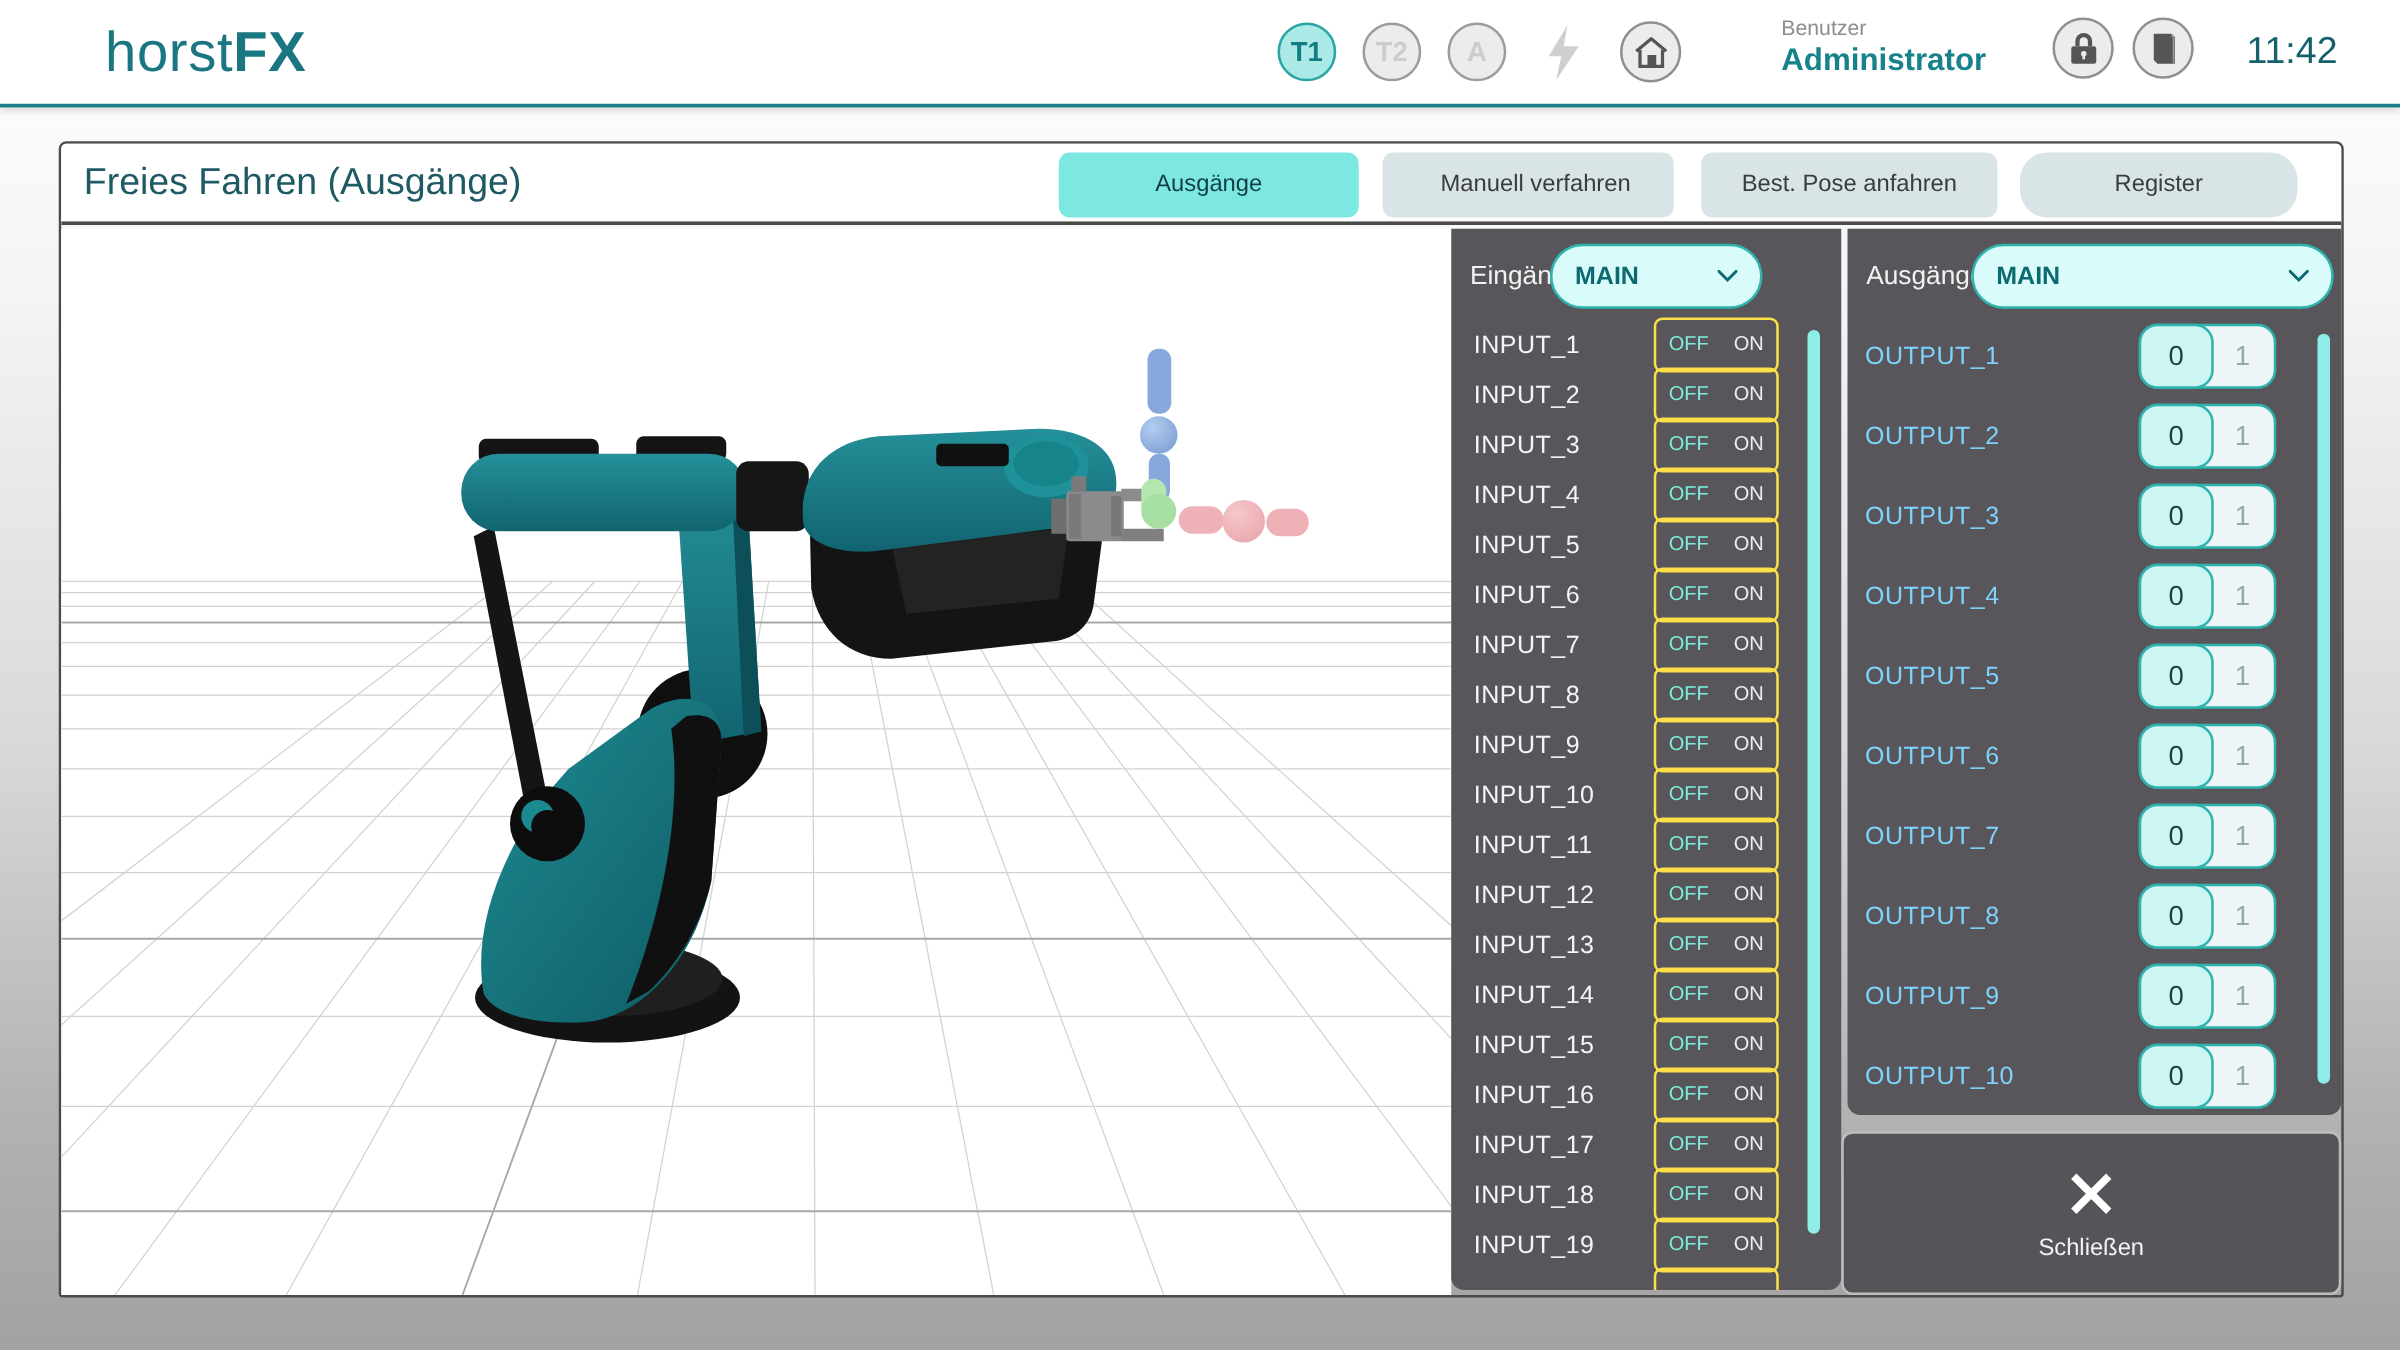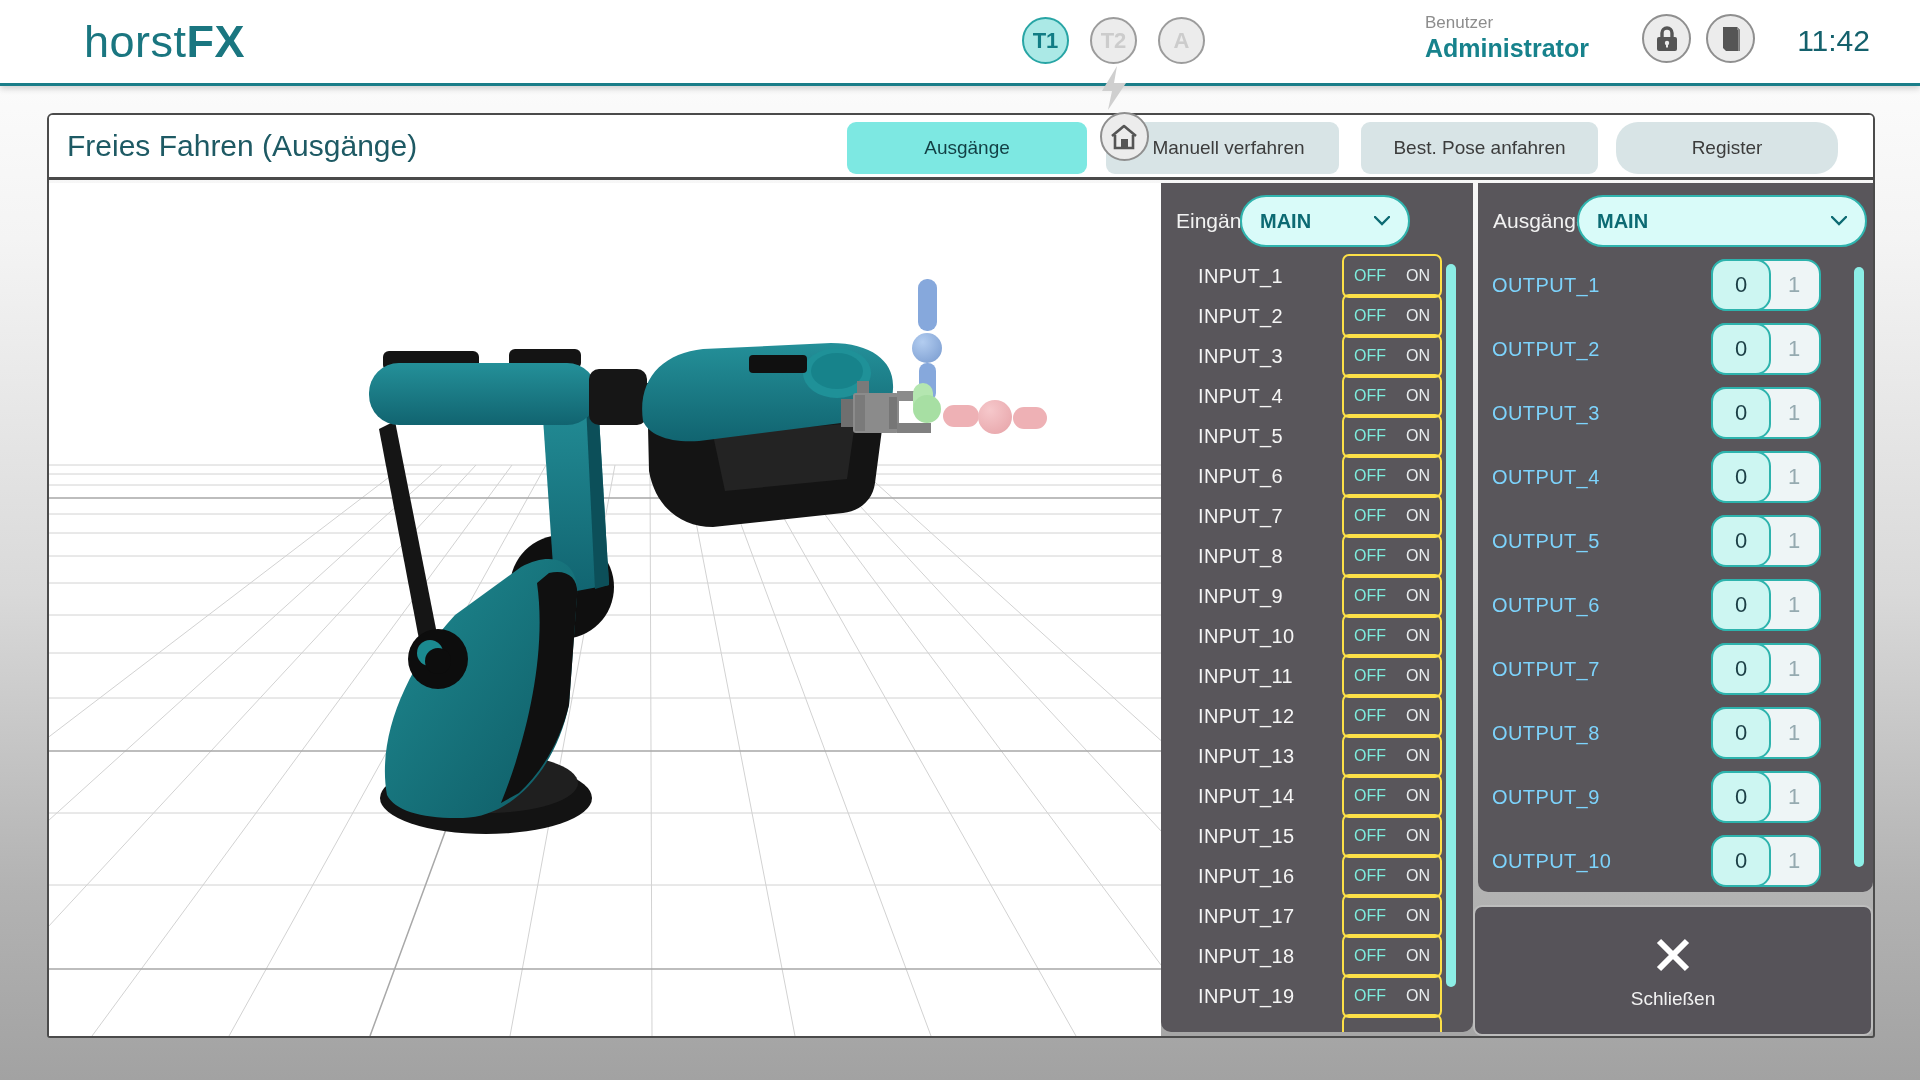--- a/index.html
+++ b/index.html
@@ -13,21 +13,21 @@
   .topbar {
     position:absolute; left:0; top:0; width:1920px; height:86px;
     background:#ffffff; border-bottom:3px solid #1a7e89;
     box-shadow:0 3px 6px rgba(0,0,0,.16);
     z-index:5;
   }
   .logo { position:absolute; left:38px; top:16px; font-size:45px; color:#1a7680; letter-spacing:.5px;margin-left:46px; }
   .logo .lt { font-weight:300; }
   .logo .bd { font-weight:700; }
 
-  .mode-group { position:absolute; left:1022px; top:17px; display:flex; align-items:center;flex-direction:column; }
+  .mode-group { position:absolute; left:1022px; top:17px; display:flex; align-items:center; }
   .mode-circle {
     width:47px; height:47px; border-radius:50%;
     border:2px solid #9c9c9c; background:#ececec; color:#cccccc;
     font-size:22px; font-weight:700; display:flex; align-items:center; justify-content:center;
     margin-right:21px;
   }
   .mode-circle.active { background:#abe9e6; border-color:#28a5a5; color:#117c84; }
   .bolt-wrap { width:38px; height:48px; margin-left:6px; margin-right:26px; display:flex; align-items:center; justify-content:center; }
   .round-icon {
     width:49px; height:49px; border-radius:50%;
@@ -77,21 +77,21 @@
   .io-head .io-label { position:absolute; left:15px; top:26px; font-size:21px; color:#f2f2f2; }
   .select-pill {
     position:absolute; top:12px; height:52px; border-radius:26px;
     background:#d9fbf9; border:2px solid #2fb4ae;
     display:flex; align-items:center; justify-content:space-between;
     padding:0 18px; color:#0c6a73; font-size:20px; font-weight:600;
   }
   .inputs-panel .select-pill  { left:79px; width:170px; }
   .outputs-panel .select-pill { left:99px; width:290px; }
 
-  .in-rows { position:absolute; left:0; top:73px; width:100%;margin-left:19px; }
+  .in-rows { position:absolute; left:0; top:73px; width:100%; }
   .in-row { height:40px; display:flex; align-items:center; }
   .in-label { width:162px; padding-left:18px; font-size:20px; color:#f5f5f5; letter-spacing:.4px; }
   .onoff-toggle {
     width:100px; height:44px; border:2px solid #fde047; border-radius:7px;
     display:flex; align-items:center; justify-content:space-around;
     font-size:16px; cursor:pointer;
   }
   .onoff-toggle .off { color:#7deede; font-weight:500; }
   .onoff-toggle .on  { color:#e9eef0; }
 

